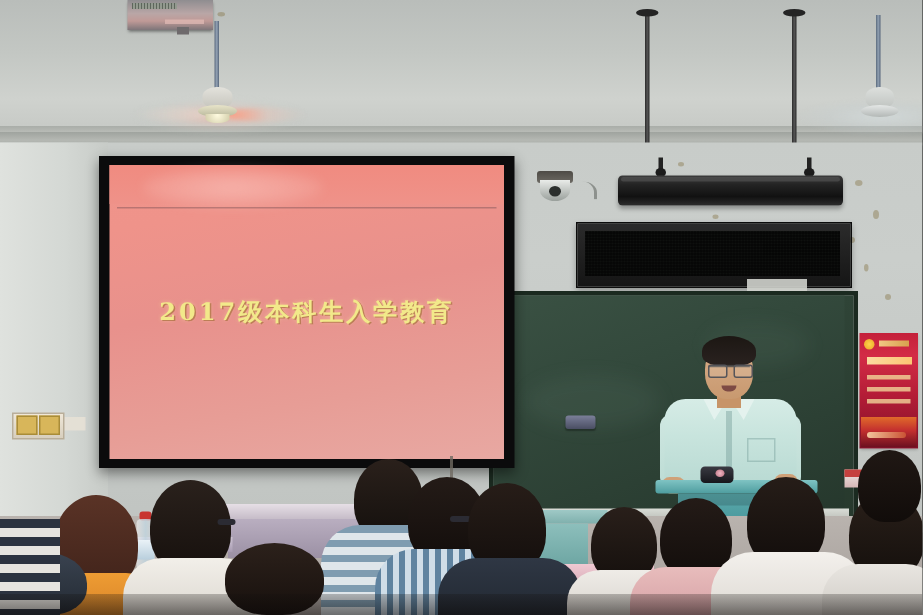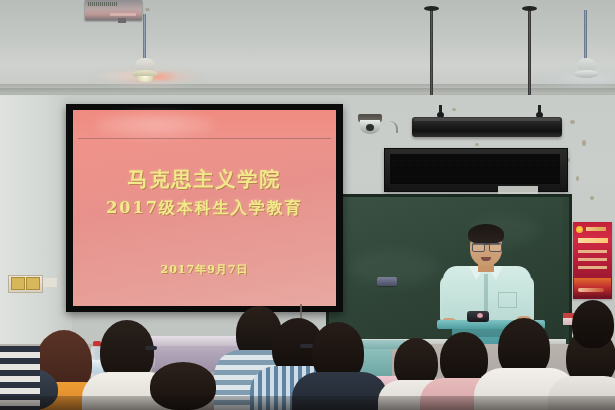--- a/index.html
+++ b/index.html
@@ -277,23 +277,21 @@
   <div class="abs" id="eraser"></div>
   <div class="abs" id="board-rail"></div>
   <div class="abs" id="chalk-box"></div>
   <div class="abs" id="chalk-box-red"></div>
 
   <div class="abs" id="screen-frame"></div>
   <div class="abs" id="screen-inner"></div>
   <div class="abs" id="screen-topband"></div>
   <div class="abs" id="screen-glow"></div>
   <div class="abs" id="screen-rule"></div>
-  <div class="slide-title" id="slide-line1">马克思主义学院</div>
   <div class="slide-title" id="slide-line2">2017级本科生入学教育</div>
-  <div class="slide-title" id="slide-date">2017年9月7日</div>
   <div class="abs" id="screen-cord"></div>
 
   <div class="abs" id="spk-arm-l"></div>
   <div class="abs" id="spk-arm-r"></div>
   <div class="abs" id="spk-shirt"></div>
   <div class="abs" id="spk-collar-l"></div>
   <div class="abs" id="spk-collar-r"></div>
   <div class="abs" id="spk-placket"></div>
   <div class="abs" id="spk-pocket"></div>
   <div class="abs" id="spk-neck"></div>

